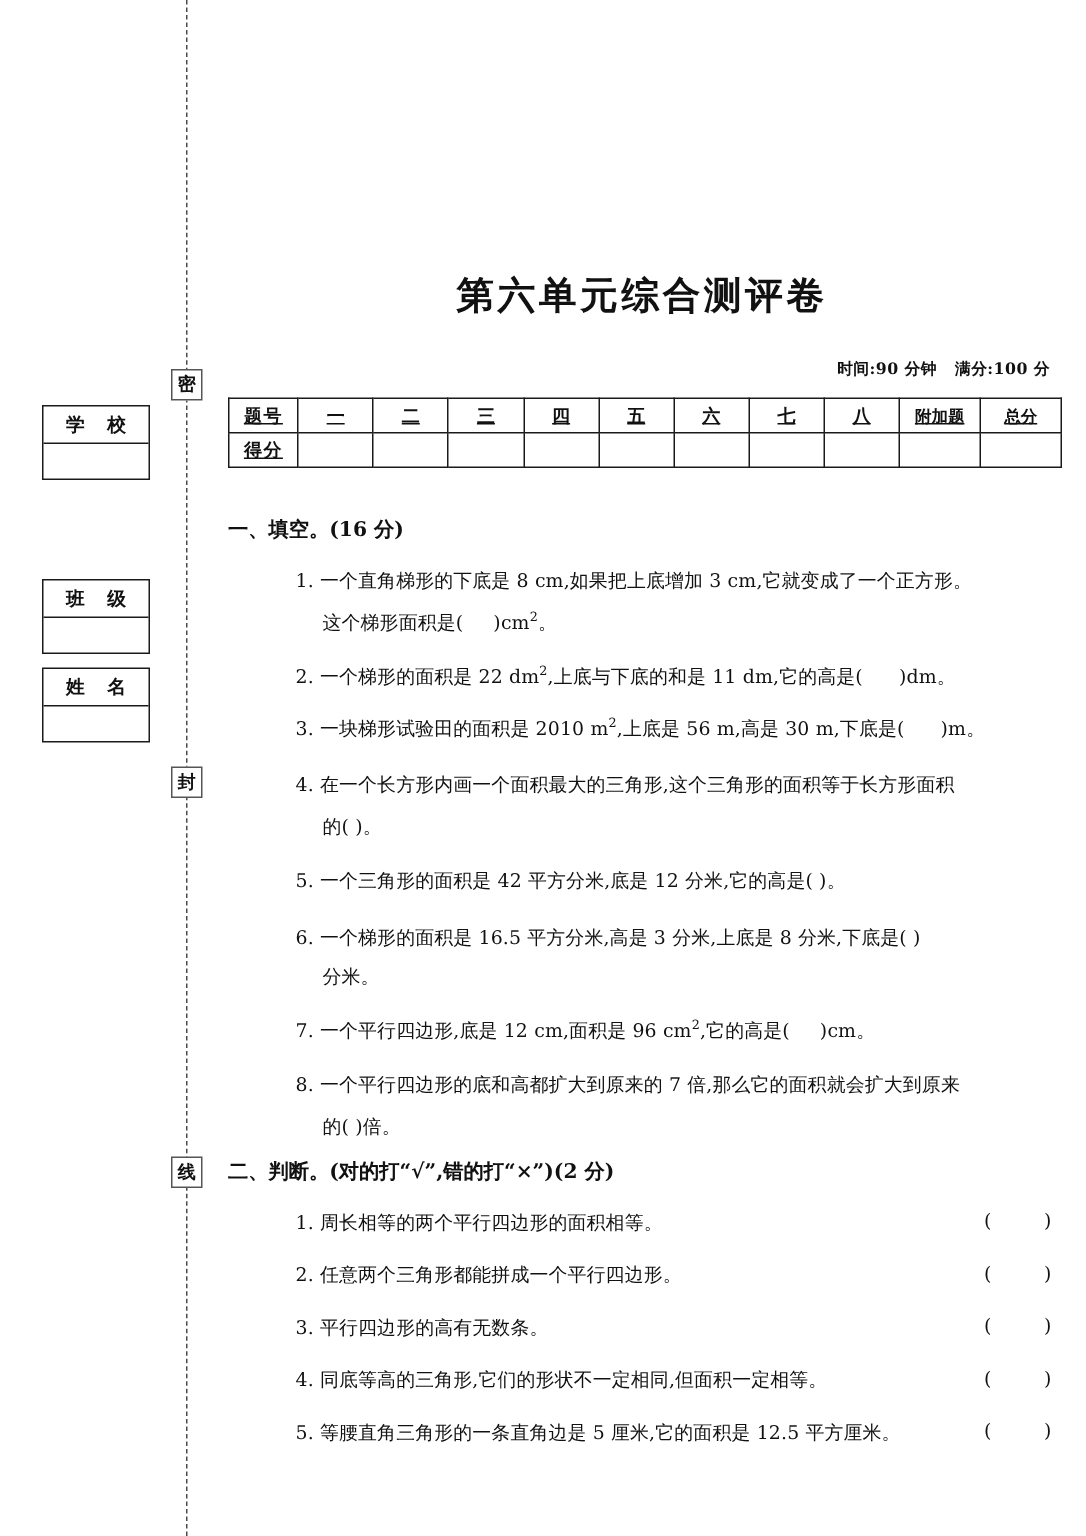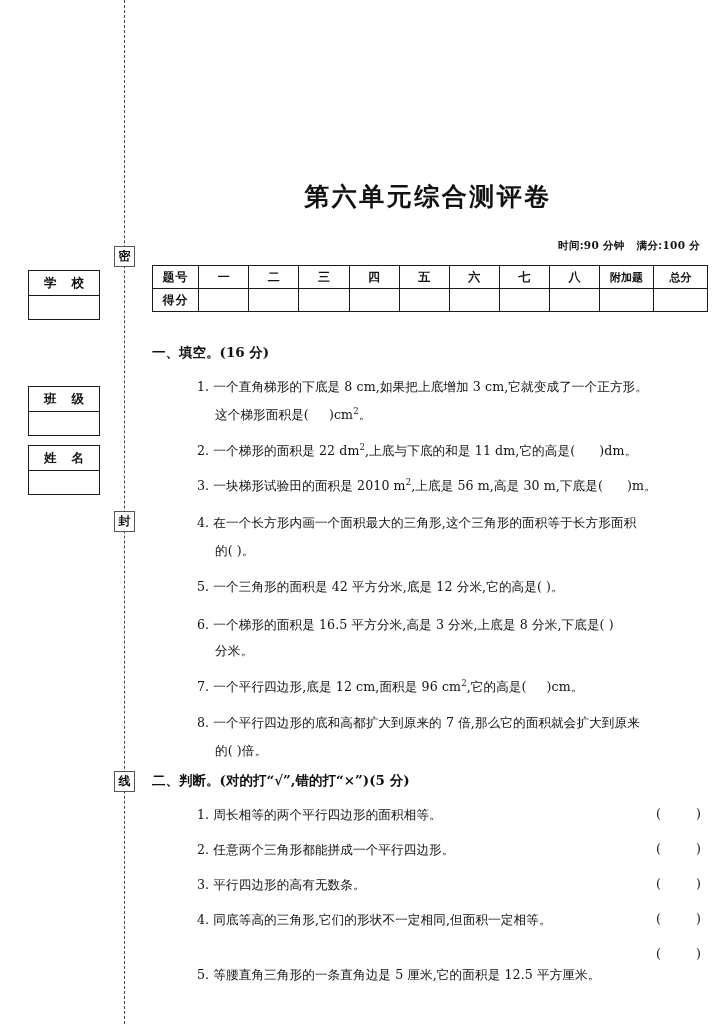--- a/index.html
+++ b/index.html
@@ -114,20 +114,21 @@
   }
   .score-table td {
     border: 1.2px solid #1a1a1a;
     height: 22px;
     text-align: center;
     vertical-align: middle;
     font-size: 12px;
     font-weight: 700;
     padding: 0;
     font-family: "DejaVu Serif", "Liberation Serif", serif;
+    text-decoration: underline;
   }
   .score-table td.head { width: 46px; letter-spacing: 1px; }
   .score-table td.num  { width: 50px; }
   .score-table td.wide { width: 54px; font-size: 11px; letter-spacing: 0; }
 
   
   .section-head {
     position: absolute;
     left: 4px;
     font-size: 13.5px;
@@ -254,21 +255,21 @@
   </div>
 
   <div class="q" style="left:26px; top:714px">
     <span class="n">8.</span>
     <span>一个平行四边形的底和高都扩大到原来的 7 倍,那么它的面积就会扩大到原来</span>
   </div>
   <div class="q" style="left:44px; top:742px">
     <span>的(      )倍。</span>
   </div>
 
-  <div class="section-head" style="top:772px">二、判断。(对的打“√”,错的打“×”)(5 分)</div>
+  <div class="section-head" style="top:772px">二、判断。(对的打“√”,错的打“×”)(2 分)</div>
 
   <div class="q" style="left:26px; top:806px">
     <span class="n">1.</span>
     <span>周长相等的两个平行四边形的面积相等。</span>
   </div>
   <div class="tick" style="left:508px; top:806px">(</div>
   <div class="tick" style="left:548px; top:806px">)</div>
   <div class="tick" style="left:514px; top:806px; width:34px; height:16px"></div>
 
   <div class="q" style="left:26px; top:841px">
@@ -288,21 +289,21 @@
   <div class="tick" style="left:514px; top:876px; width:34px; height:16px"></div>
 
   <div class="q" style="left:26px; top:911px">
     <span class="n">4.</span>
     <span>同底等高的三角形,它们的形状不一定相同,但面积一定相等。</span>
   </div>
   <div class="tick" style="left:508px; top:911px">(</div>
   <div class="tick" style="left:548px; top:911px">)</div>
   <div class="tick" style="left:514px; top:911px; width:34px; height:16px"></div>
 
-  <div class="q" style="left:26px; top:966px">
+  <div class="q" style="left:26px; top:946px">
     <span class="n">5.</span>
     <span>等腰直角三角形的一条直角边是 5 厘米,它的面积是 12.5 平方厘米。</span>
   </div>
   <div class="tick" style="left:508px; top:946px">(</div>
   <div class="tick" style="left:548px; top:946px">)</div>
   <div class="tick" style="left:514px; top:946px; width:34px; height:16px"></div>
 
 </div>
 
 </body></html>

